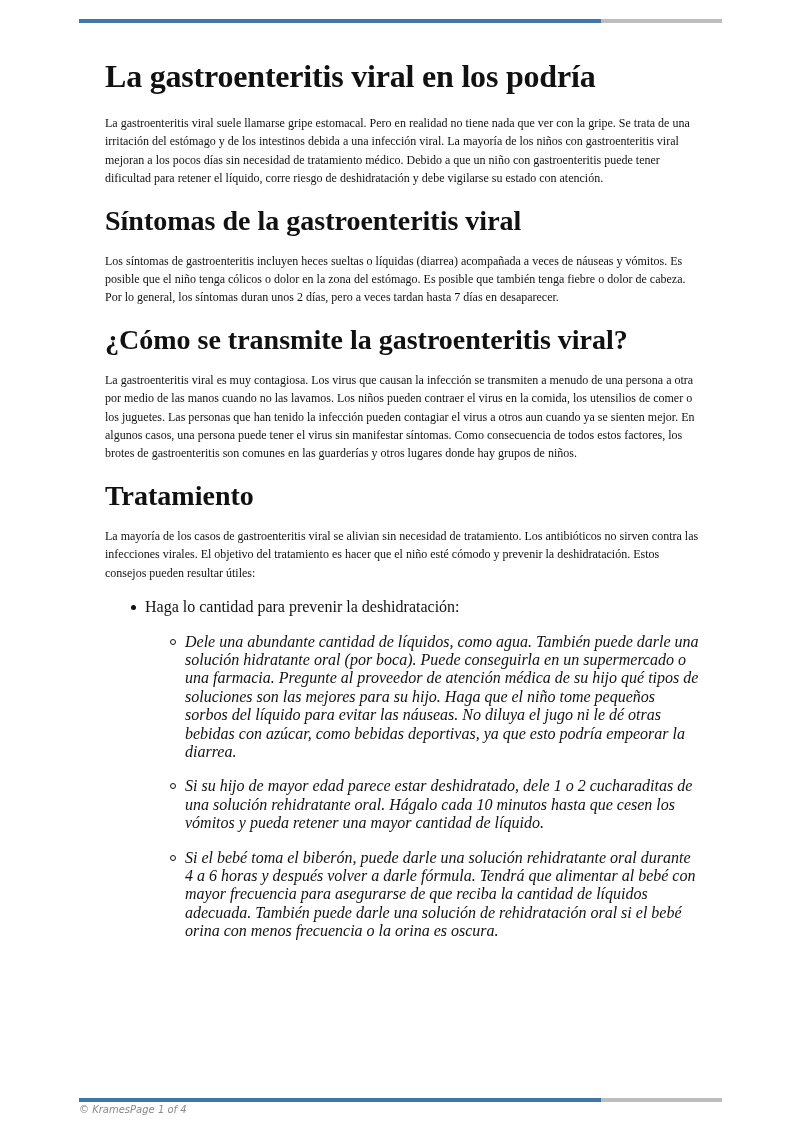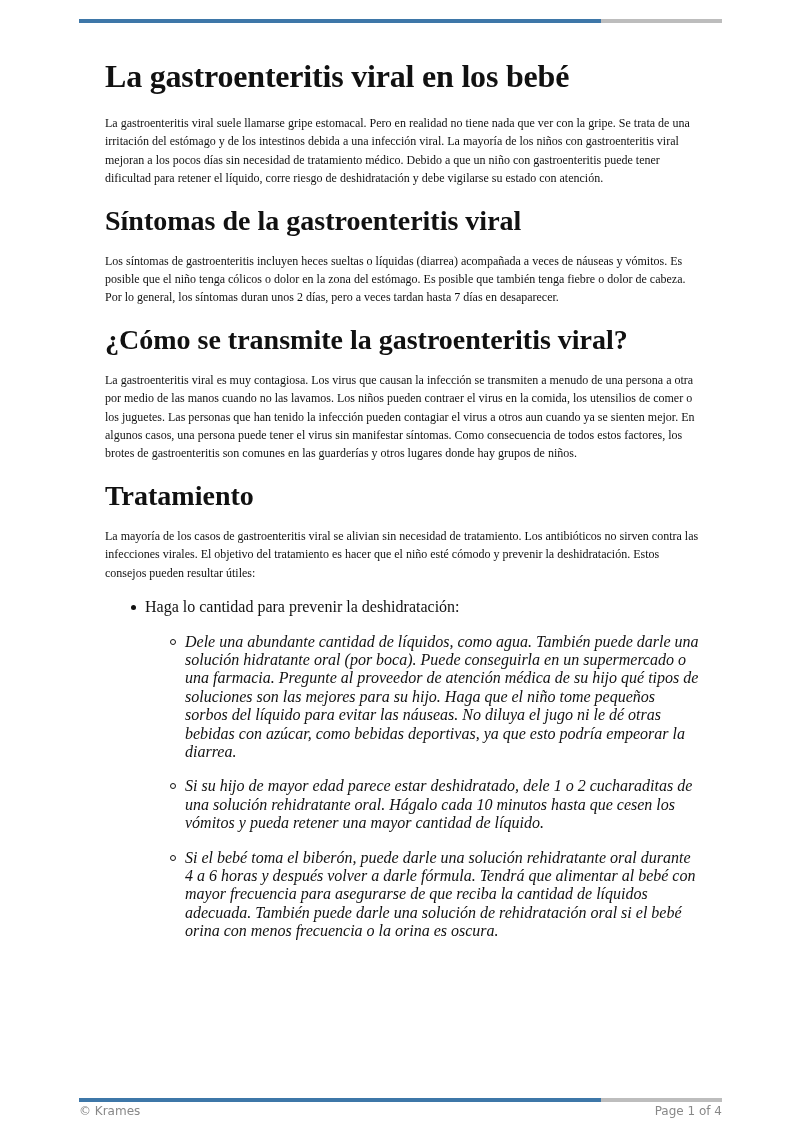--- a/index.html
+++ b/index.html
@@ -12,33 +12,33 @@
   h1 { font-size: 32px; font-weight: bold; margin: 0 0 16px 0; line-height: 44px; letter-spacing: -0.2px; }
   h2 { font-size: 28px; font-weight: bold; margin: 18px 0 16px 0; line-height: 30px; }
   p { font-size: 12px; line-height: 18.4px; margin: 0 0 0 0; }
   ul.outer { list-style: none; margin: 16px 0 0 0; padding: 0 0 0 40px; }
   ul.outer > li { position: relative; font-size: 16px; line-height: 18.4px; margin-bottom: 16px; }
   ul.outer > li::before { content: ""; position: absolute; left: -14px; top: 7px; width: 5px; height: 5px; border-radius: 50%; background: #111; }
   ul.inner { list-style: none; margin: 16px 0 0 0; padding: 0 0 0 40px; font-style: italic; }
   ul.inner > li { position: relative; font-size: 16px; line-height: 18.4px; margin-bottom: 16px; }
   ul.inner > li::before { content: ""; position: absolute; left: -15px; top: 6px; width: 4px; height: 4px; border-radius: 50%; border: 1.3px solid #111; background: transparent; }
   .footbar { position: absolute; left: 79px; top: 1098px; width: 643px; height: 4px; display: flex; }
-  .footer { position: absolute; left: 79px; top: 1104px; width: 643px; display: flex; justify-content: space-between;
-            font-family: "DejaVu Sans", sans-serif; font-size: 12px; color: #888; }
+  .footer { position: absolute; left: 79px; top: 1104px; width: 643px; display: flex; 
+            font-family: "DejaVu Sans", sans-serif; font-style: italic; font-size: 10px; color: #888; }
 </style>
 </head>
 <body>
 
 <div class="topbar">
   <div class="bar-blue"></div>
   <div class="bar-gray"></div>
 </div>
 
 <div class="content">
-  <h1>La gastroenteritis viral en los bebé</h1>
+  <h1>La gastroenteritis viral en los podría</h1>
   <p>La gastroenteritis viral suele llamarse gripe estomacal. Pero en realidad no tiene nada que ver con la gripe. Se trata de una irritación del estómago y de los intestinos debida a una infección viral. La mayoría de los niños con gastroenteritis viral mejoran a los pocos días sin necesidad de tratamiento médico. Debido a que un niño con gastroenteritis puede tener dificultad para retener el líquido, corre riesgo de deshidratación y debe vigilarse su estado con atención.</p>
 
   <h2>Síntomas de la gastroenteritis viral</h2>
   <p>Los síntomas de gastroenteritis incluyen heces sueltas o líquidas (diarrea) acompañada a veces de náuseas y vómitos. Es posible que el niño tenga cólicos o dolor en la zona del estómago. Es posible que también tenga fiebre o dolor de cabeza. Por lo general, los síntomas duran unos 2 días, pero a veces tardan hasta 7 días en desaparecer.</p>
 
   <h2>¿Cómo se transmite la gastroenteritis viral?</h2>
   <p>La gastroenteritis viral es muy contagiosa. Los virus que causan la infección se transmiten a menudo de una persona a otra por medio de las manos cuando no las lavamos. Los niños pueden contraer el virus en la comida, los utensilios de comer o los juguetes. Las personas que han tenido la infección pueden contagiar el virus a otros aun cuando ya se sienten mejor. En algunos casos, una persona puede tener el virus sin manifestar síntomas. Como consecuencia de todos estos factores, los brotes de gastroenteritis son comunes en las guarderías y otros lugares donde hay grupos de niños.</p>
 
   <h2>Tratamiento</h2>
   <p>La mayoría de los casos de gastroenteritis viral se alivian sin necesidad de tratamiento. Los antibióticos no sirven contra las infecciones virales. El objetivo del tratamiento es hacer que el niño esté cómodo y prevenir la deshidratación. Estos consejos pueden resultar útiles:</p>

